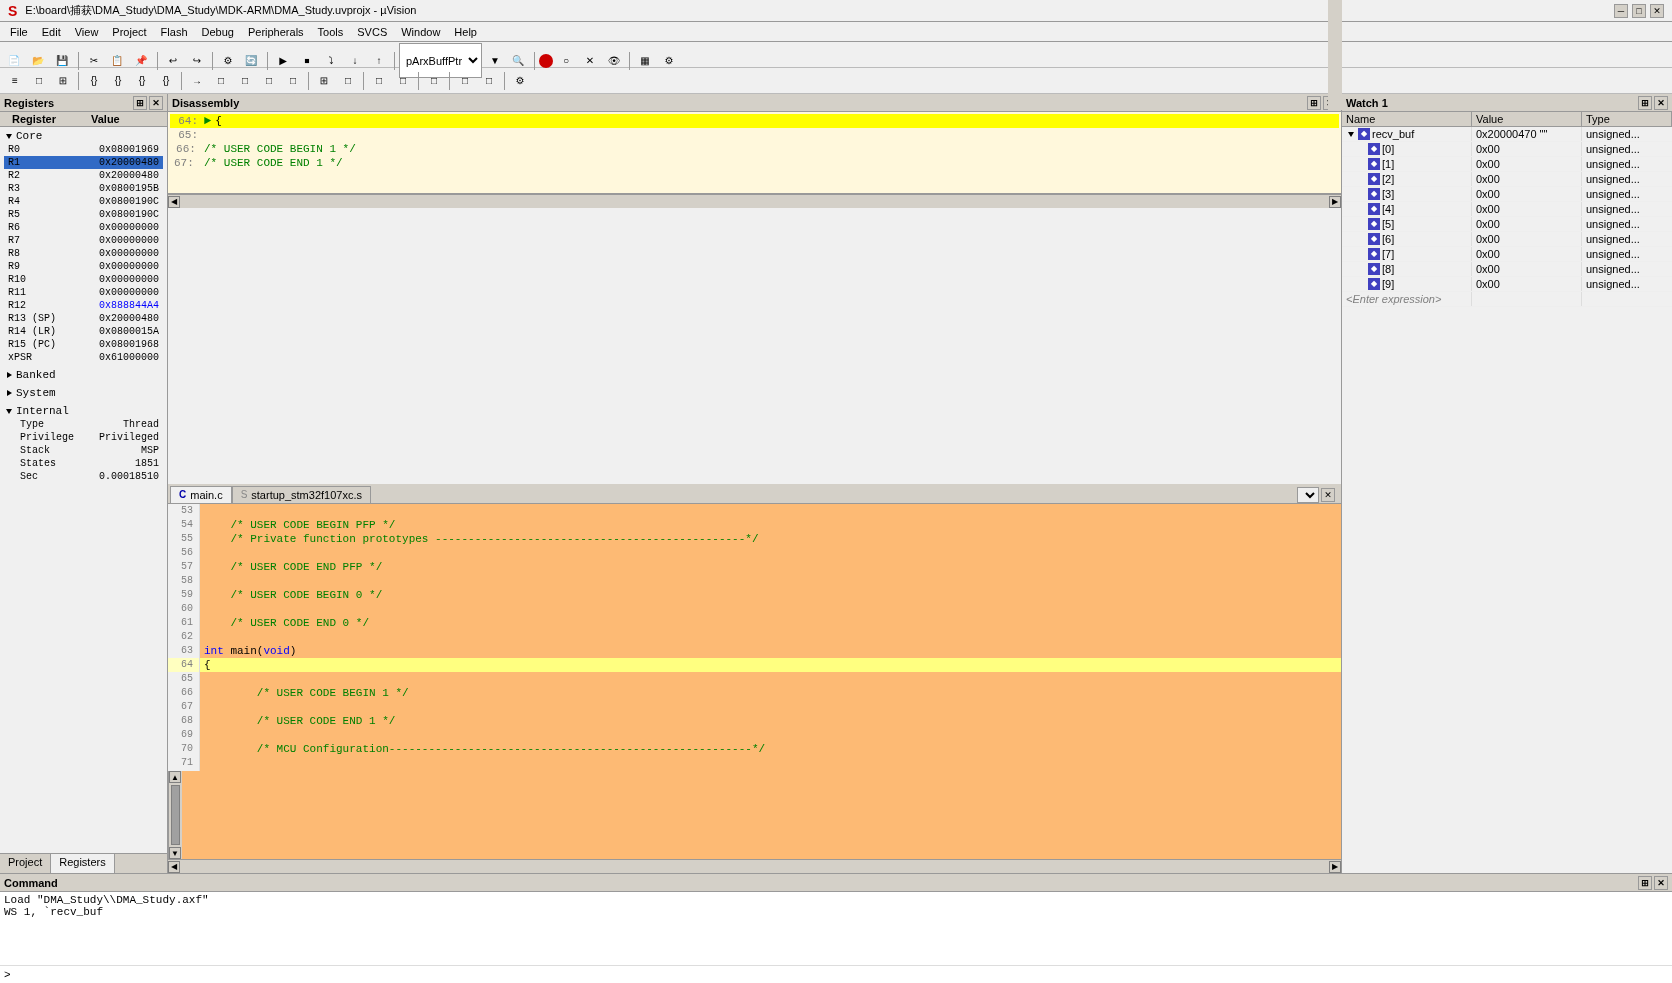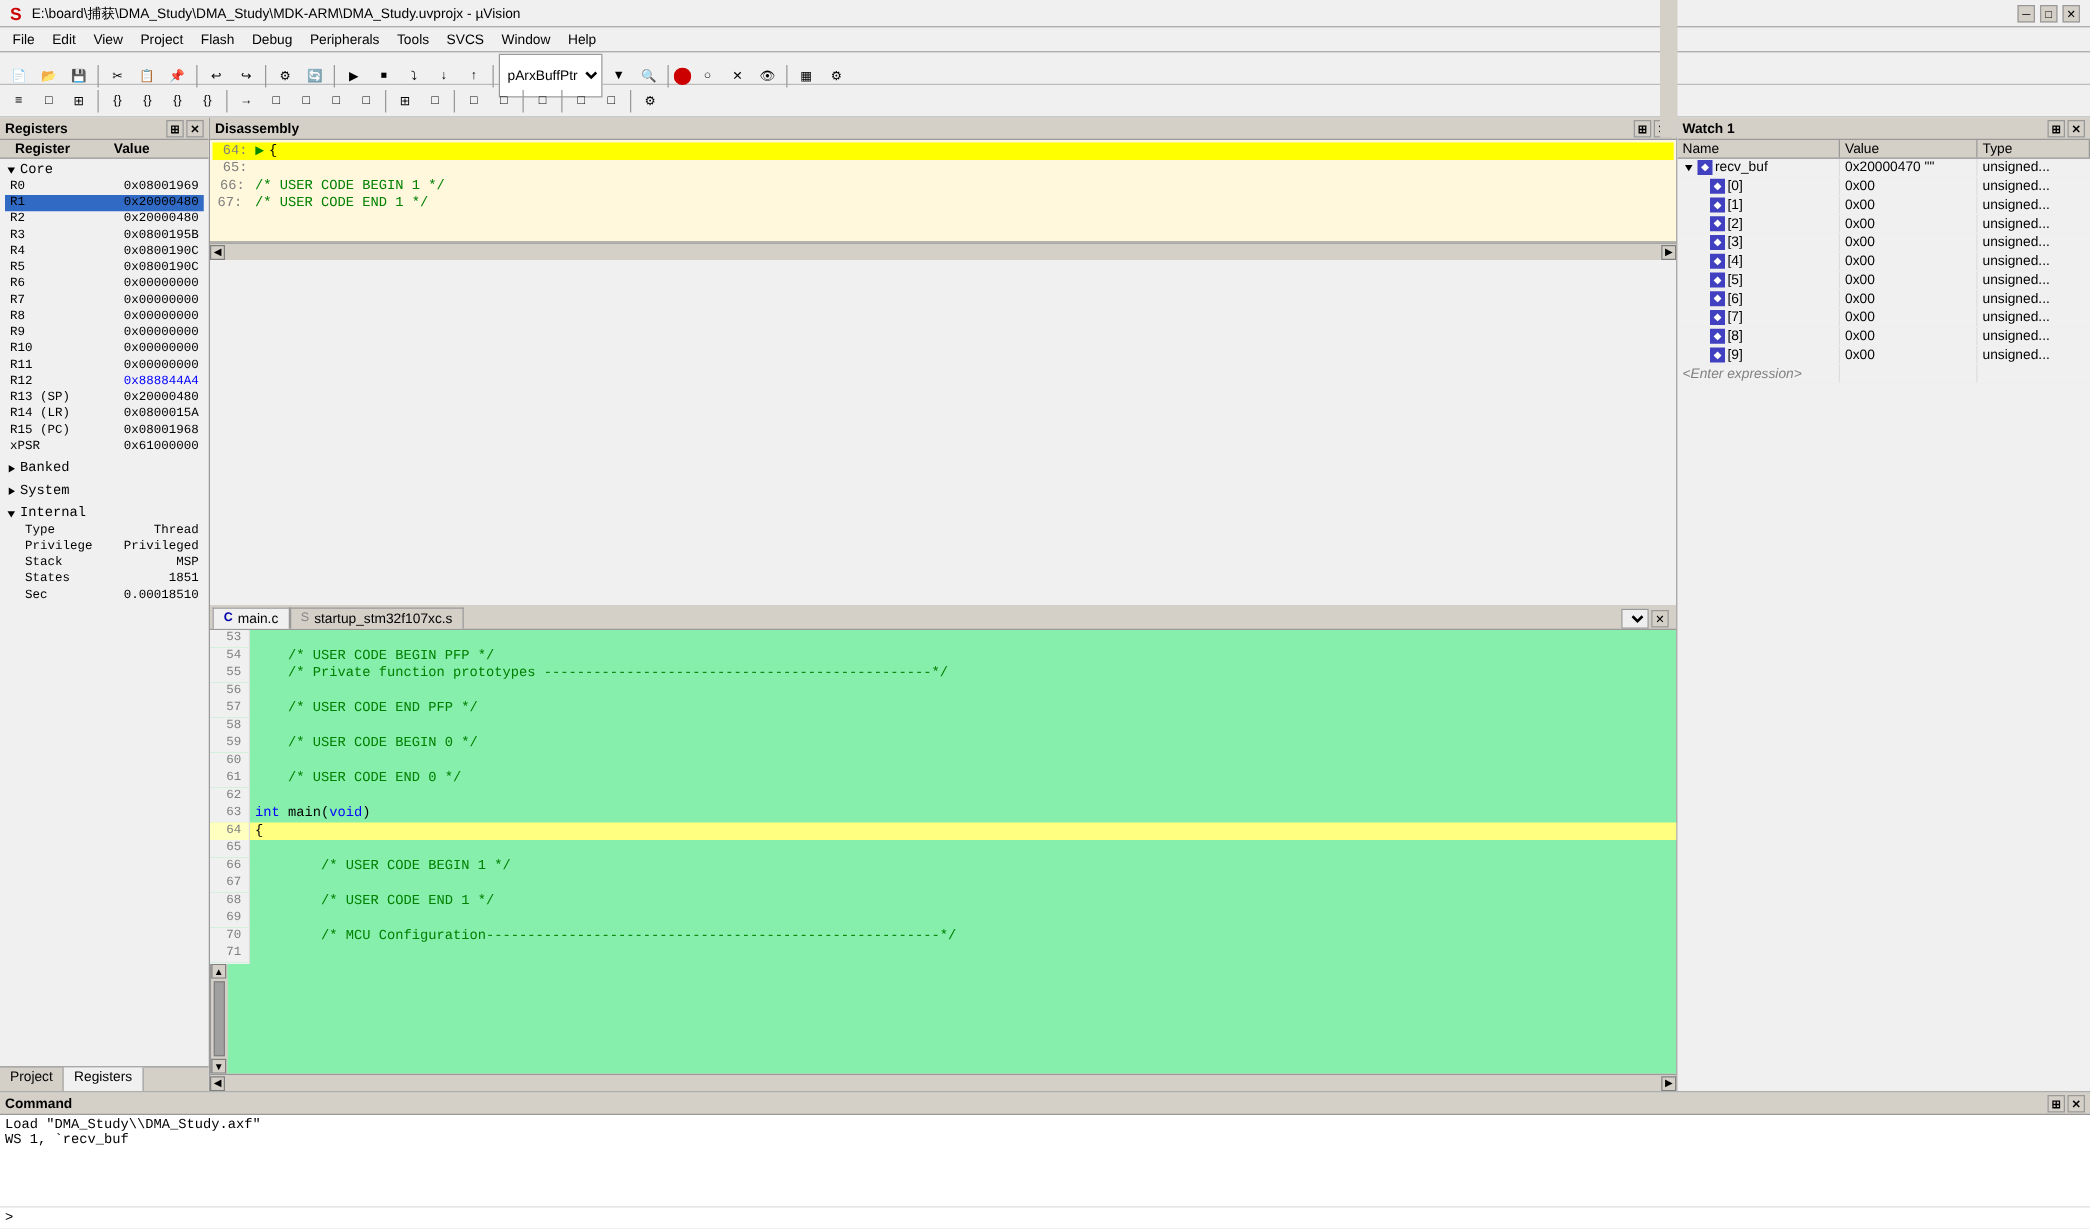--- a/index.html
+++ b/index.html
@@ -46,21 +46,21 @@
     #disasm-lines { background: #fff8dc; border-bottom: 1px solid #999; min-height: 60px; font-family: 'Courier New', monospace; font-size: 11px; padding: 2px; overflow: hidden; }
     .disasm-line { padding: 0 4px; line-height: 14px; }
     .disasm-line.highlight { background: #ffff00; }
     
     
     #editor-tabs { height: 20px; display: flex; align-items: flex-end; background: #d4d0c8; padding: 0 2px; border-bottom: 1px solid #999; }
     .editor-tab { padding: 2px 8px; font-size: 11px; cursor: pointer; border: 1px solid #999; border-bottom: none; background: #d4d0c8; display: flex; align-items: center; gap: 4px; }
     .editor-tab.active { background: #f0f0f0; }
     
     
-    #code-area { flex: 1; overflow: hidden; display: flex; flex-direction: column; background: #86efac; }
+    #code-area { flex: 1; overflow: hidden; display: flex; flex-direction: column; background: #fdba74; }
     #code-content { flex: 1; overflow-y: auto; font-family: 'Courier New', monospace; font-size: 11px; position: relative; }
     .code-line { display: flex; line-height: 14px; }
     .line-num { width: 32px; text-align: right; padding-right: 6px; color: #808080; background: #f0f0f0; border-right: 1px solid #ddd; flex-shrink: 0; font-size: 10px; }
     .line-content { padding-left: 4px; white-space: pre; }
     .kw { color: #00f; }
     .comment { color: #008000; }
     
     
     #watch-panel { width: 330px; background: #f0f0f0; display: flex; flex-direction: column; overflow: hidden; }
     #watch-header { background: #d4d0c8; height: 18px; display: flex; align-items: center; justify-content: space-between; padding: 0 4px; border-bottom: 1px solid #999; font-weight: bold; font-size: 11px; }

